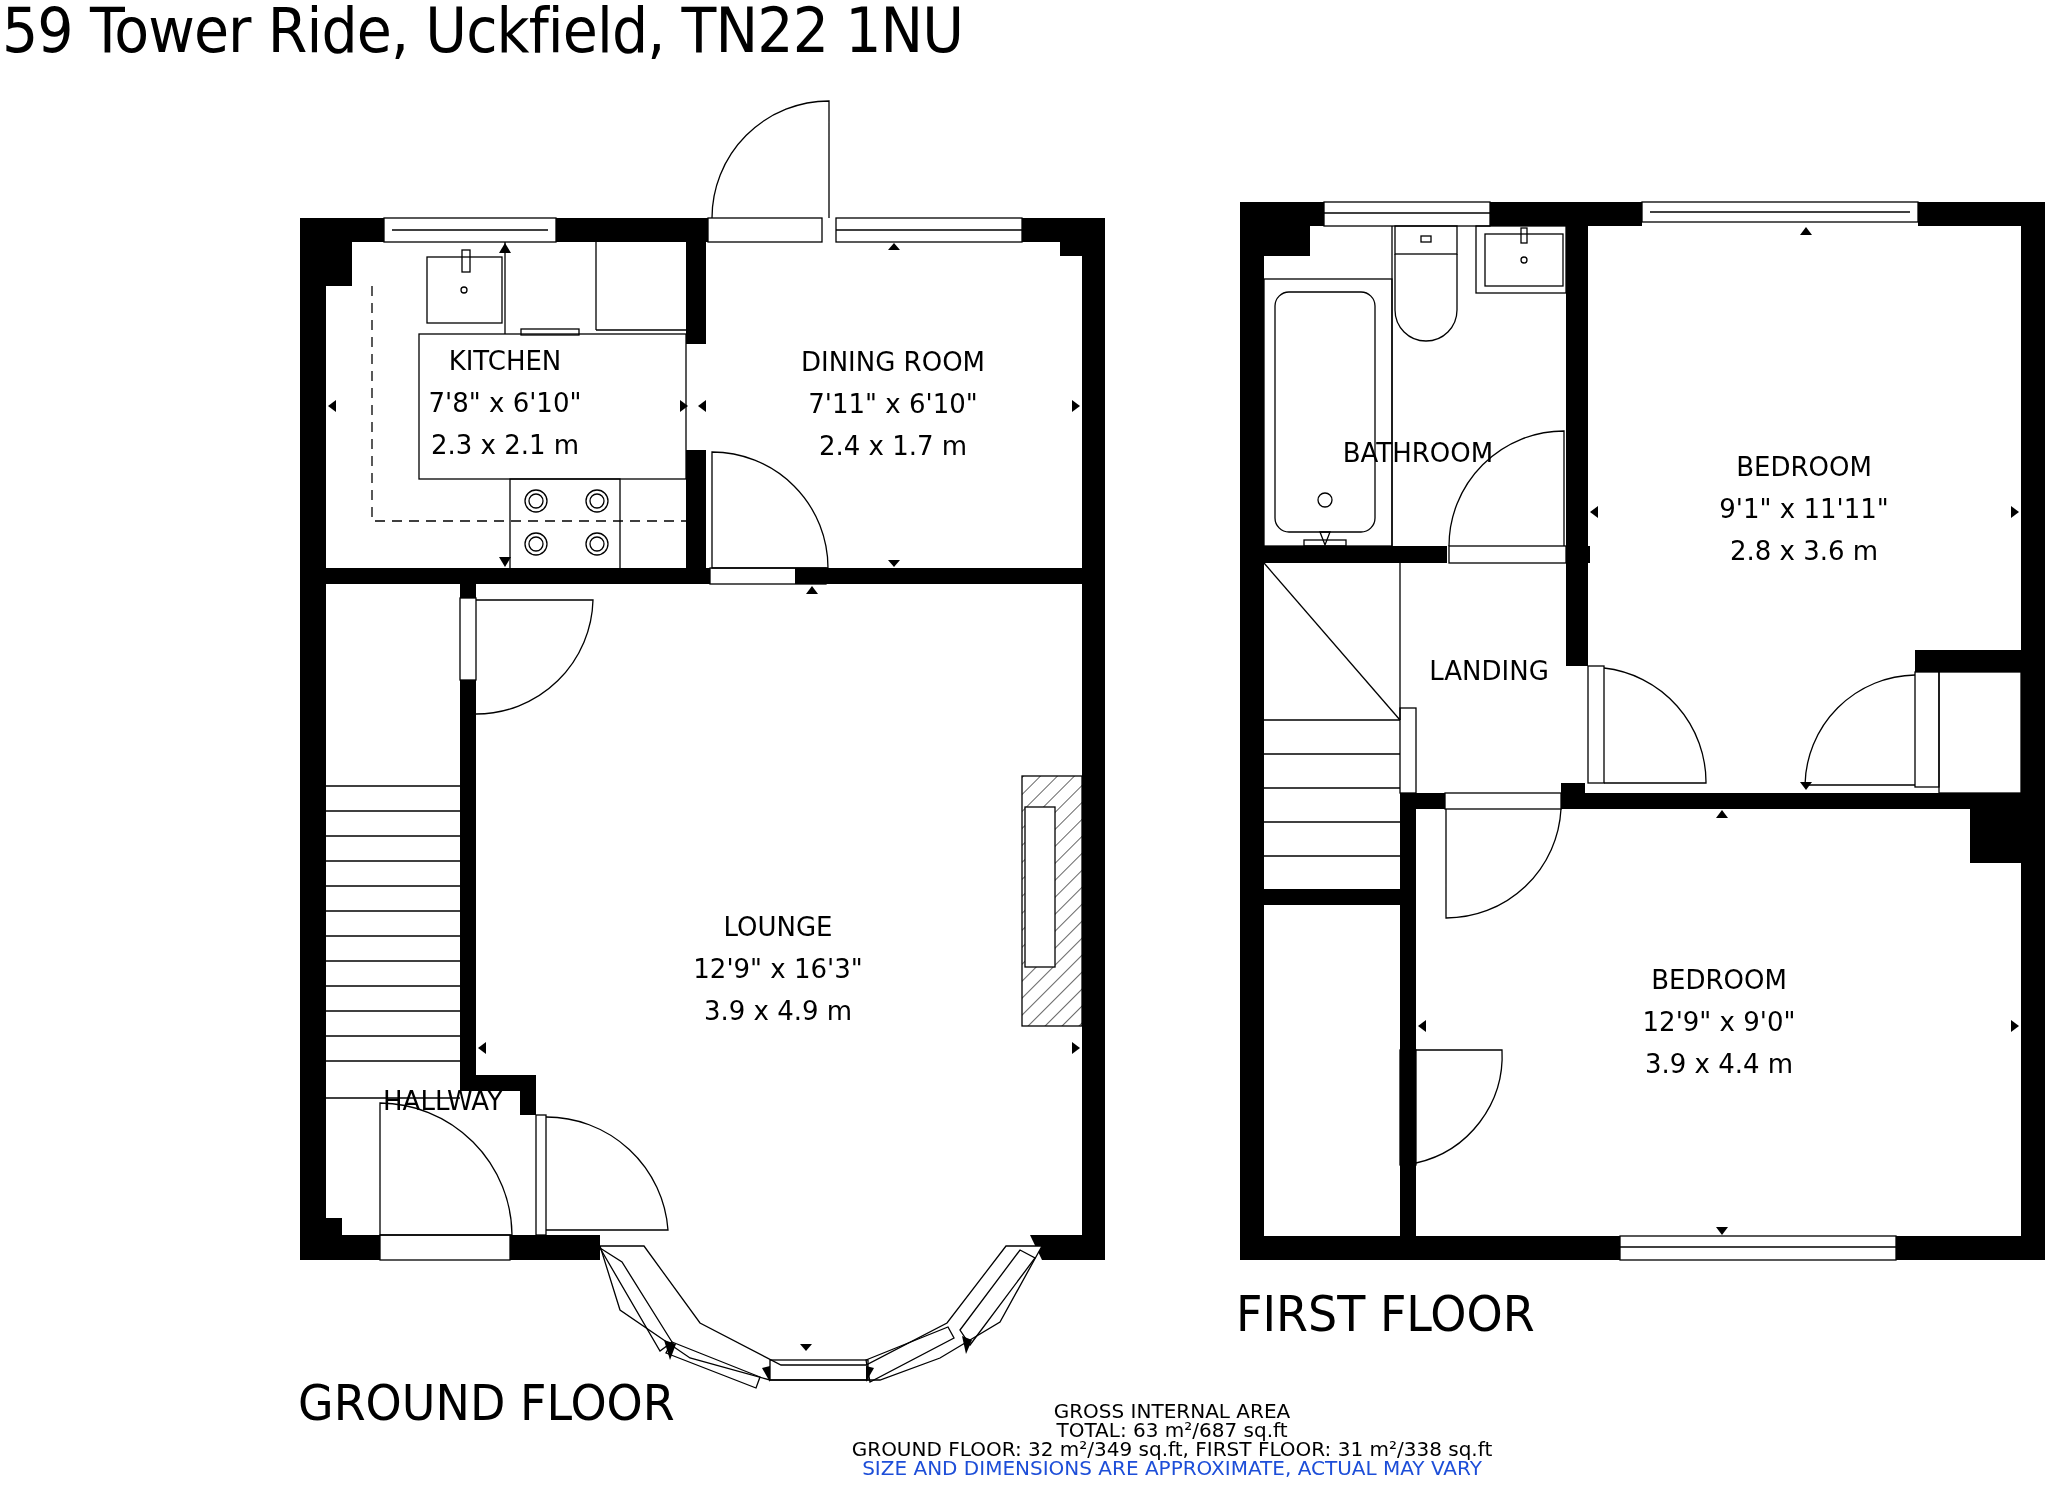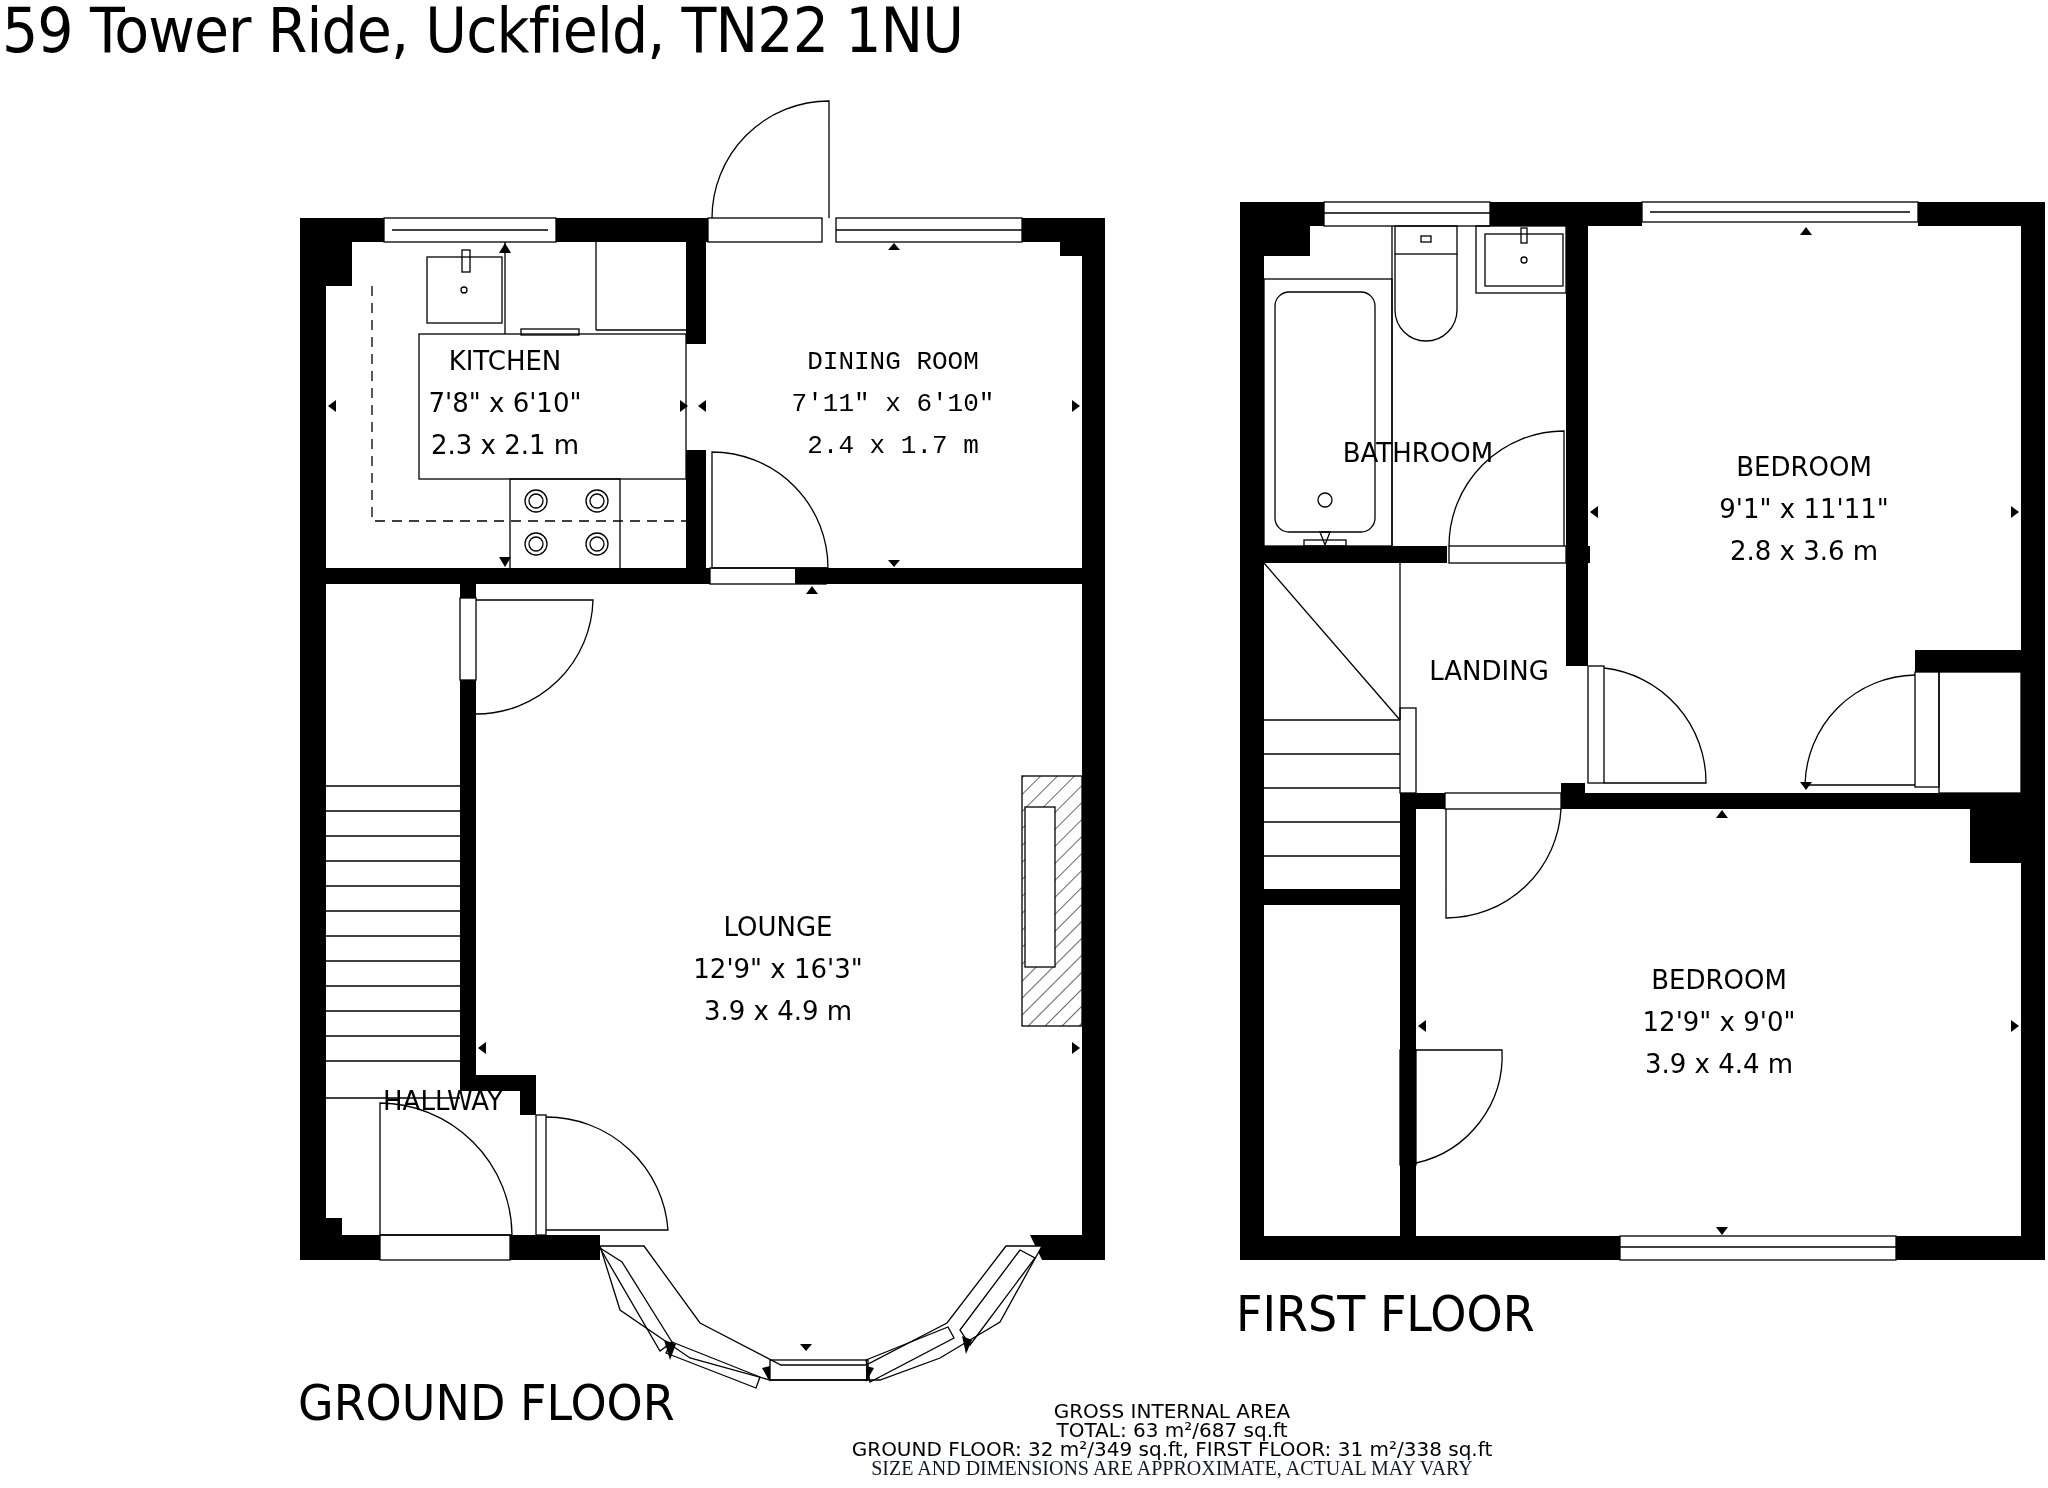--- a/index.html
+++ b/index.html
@@ -2,21 +2,21 @@
 <html><head>
 <meta charset="utf-8">
 <style>
   html, body { margin: 0; padding: 0; background: #ffffff; }
   body { width: 2048px; height: 1488px; position: relative; overflow: hidden; font-family: "DejaVu Sans", sans-serif; color: #000; }
   .title { position: absolute; left: 2px; top: -6px; font-family: "DejaVu Sans", sans-serif; font-size: 62px; letter-spacing: -1px; transform: scaleX(0.92); transform-origin: left top; white-space: nowrap; }
   svg.plan { position: absolute; left: 0; top: 0; }
   .room-label { position: absolute; text-align: center; font-family: "DejaVu Sans", sans-serif; font-size: 26px; line-height: 42px; white-space: nowrap; transform: translateX(-50%); }
   .floor-label { position: absolute; font-family: "DejaVu Sans", sans-serif; font-size: 50px; white-space: nowrap; transform: scaleX(0.92); transform-origin: left top; }
   .gia { position: absolute; left: 1172px; top: 1402px; transform: translateX(-50%); text-align: center; font-family: "DejaVu Sans", sans-serif; font-size: 20px; line-height: 19px; white-space: nowrap; }
-  .gia .muted { color: #0f172a; font-family: Liberation Serif, serif; }
+  .gia .muted { color: #1d4ed8; }
 </style>
 </head>
 <body>
 
 <div class="title">59 Tower Ride, Uckfield, TN22 1NU</div>
 
 <svg class="plan" width="2048" height="1488" viewBox="0 0 2048 1488" xmlns="http://www.w3.org/2000/svg">
   <defs>
     <pattern id="hatch" patternUnits="userSpaceOnUse" width="12" height="12" patternTransform="rotate(45)">
       <line x1="0" y1="0" x2="0" y2="12" stroke="#000" stroke-width="1.2"></line>
@@ -227,21 +227,21 @@
     <polygon points="2019,1026 2011,1020 2011,1032"></polygon>
     <polygon points="1722,1235 1716,1227 1728,1227"></polygon>
   </g>
 </svg>
 
 <div class="room-label" style="left:505px; top:340px;">
   <div>KITCHEN</div>
   <div>7'8" x 6'10"</div>
   <div>2.3 x 2.1 m</div>
 </div>
-<div class="room-label" style="left:893px; top:341px;font-family:Liberation Mono, monospace;">
+<div class="room-label" style="left:893px; top:341px;">
   <div>DINING ROOM</div>
   <div>7'11" x 6'10"</div>
   <div>2.4 x 1.7 m</div>
 </div>
 <div class="room-label" style="left:778px; top:906px;">
   <div>LOUNGE</div>
   <div>12'9" x 16'3"</div>
   <div>3.9 x 4.9 m</div>
 </div>
 <div class="room-label" style="left:443px; top:1080px;">

